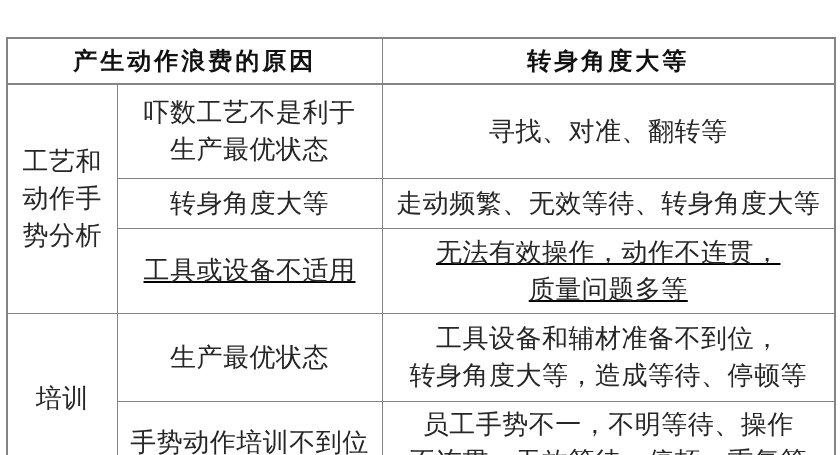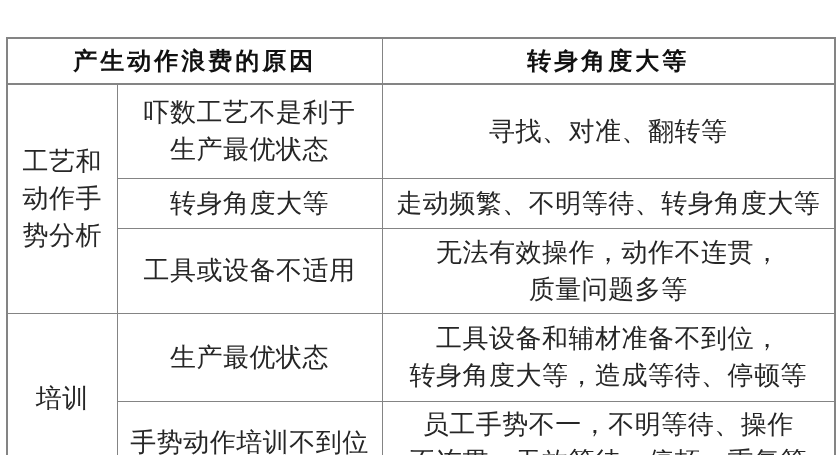--- a/index.html
+++ b/index.html
@@ -51,21 +51,21 @@
     letter-spacing: 0.5px;
   }
   td.category-cell {
     padding: 0 12px;
   }
   col.col-category { width: 110px; }
   col.col-cause    { width: 265px; }
   col.col-result   { width: 453px; }
   tr.row-1 { height: 94px; }
   tr.row-2 { height: 50px; }
-  tr.row-3 { height: 85px; }
+  tr.row-3 { height: 85px; text-decoration: underline; }
   tr.row-4 { height: 88px; }
   tr.row-5 { height: 84px; }
 </style>
 </head>
 <body>
 
 <div class="page">
   <table class="waste-table">
     <colgroup>
       <col class="col-category">
@@ -80,21 +80,21 @@
 
       <tr class="row-1">
         <td class="body-cell category-cell" rowspan="3">工艺和动作手势分析</td>
         <td class="body-cell">吓数工艺不是利于
 生产最优状态</td>
         <td class="body-cell">寻找、对准、翻转等</td>
       </tr>
 
       <tr class="row-2">
         <td class="body-cell">转身角度大等</td>
-        <td class="body-cell">走动频繁、不明等待、转身角度大等</td>
+        <td class="body-cell">走动频繁、无效等待、转身角度大等</td>
       </tr>
 
       <tr class="row-3">
         <td class="body-cell">工具或设备不适用</td>
         <td class="body-cell">无法有效操作，动作不连贯，
 质量问题多等</td>
       </tr>
 
       <tr class="row-4">
         <td class="body-cell category-cell" rowspan="2">培训</td>

